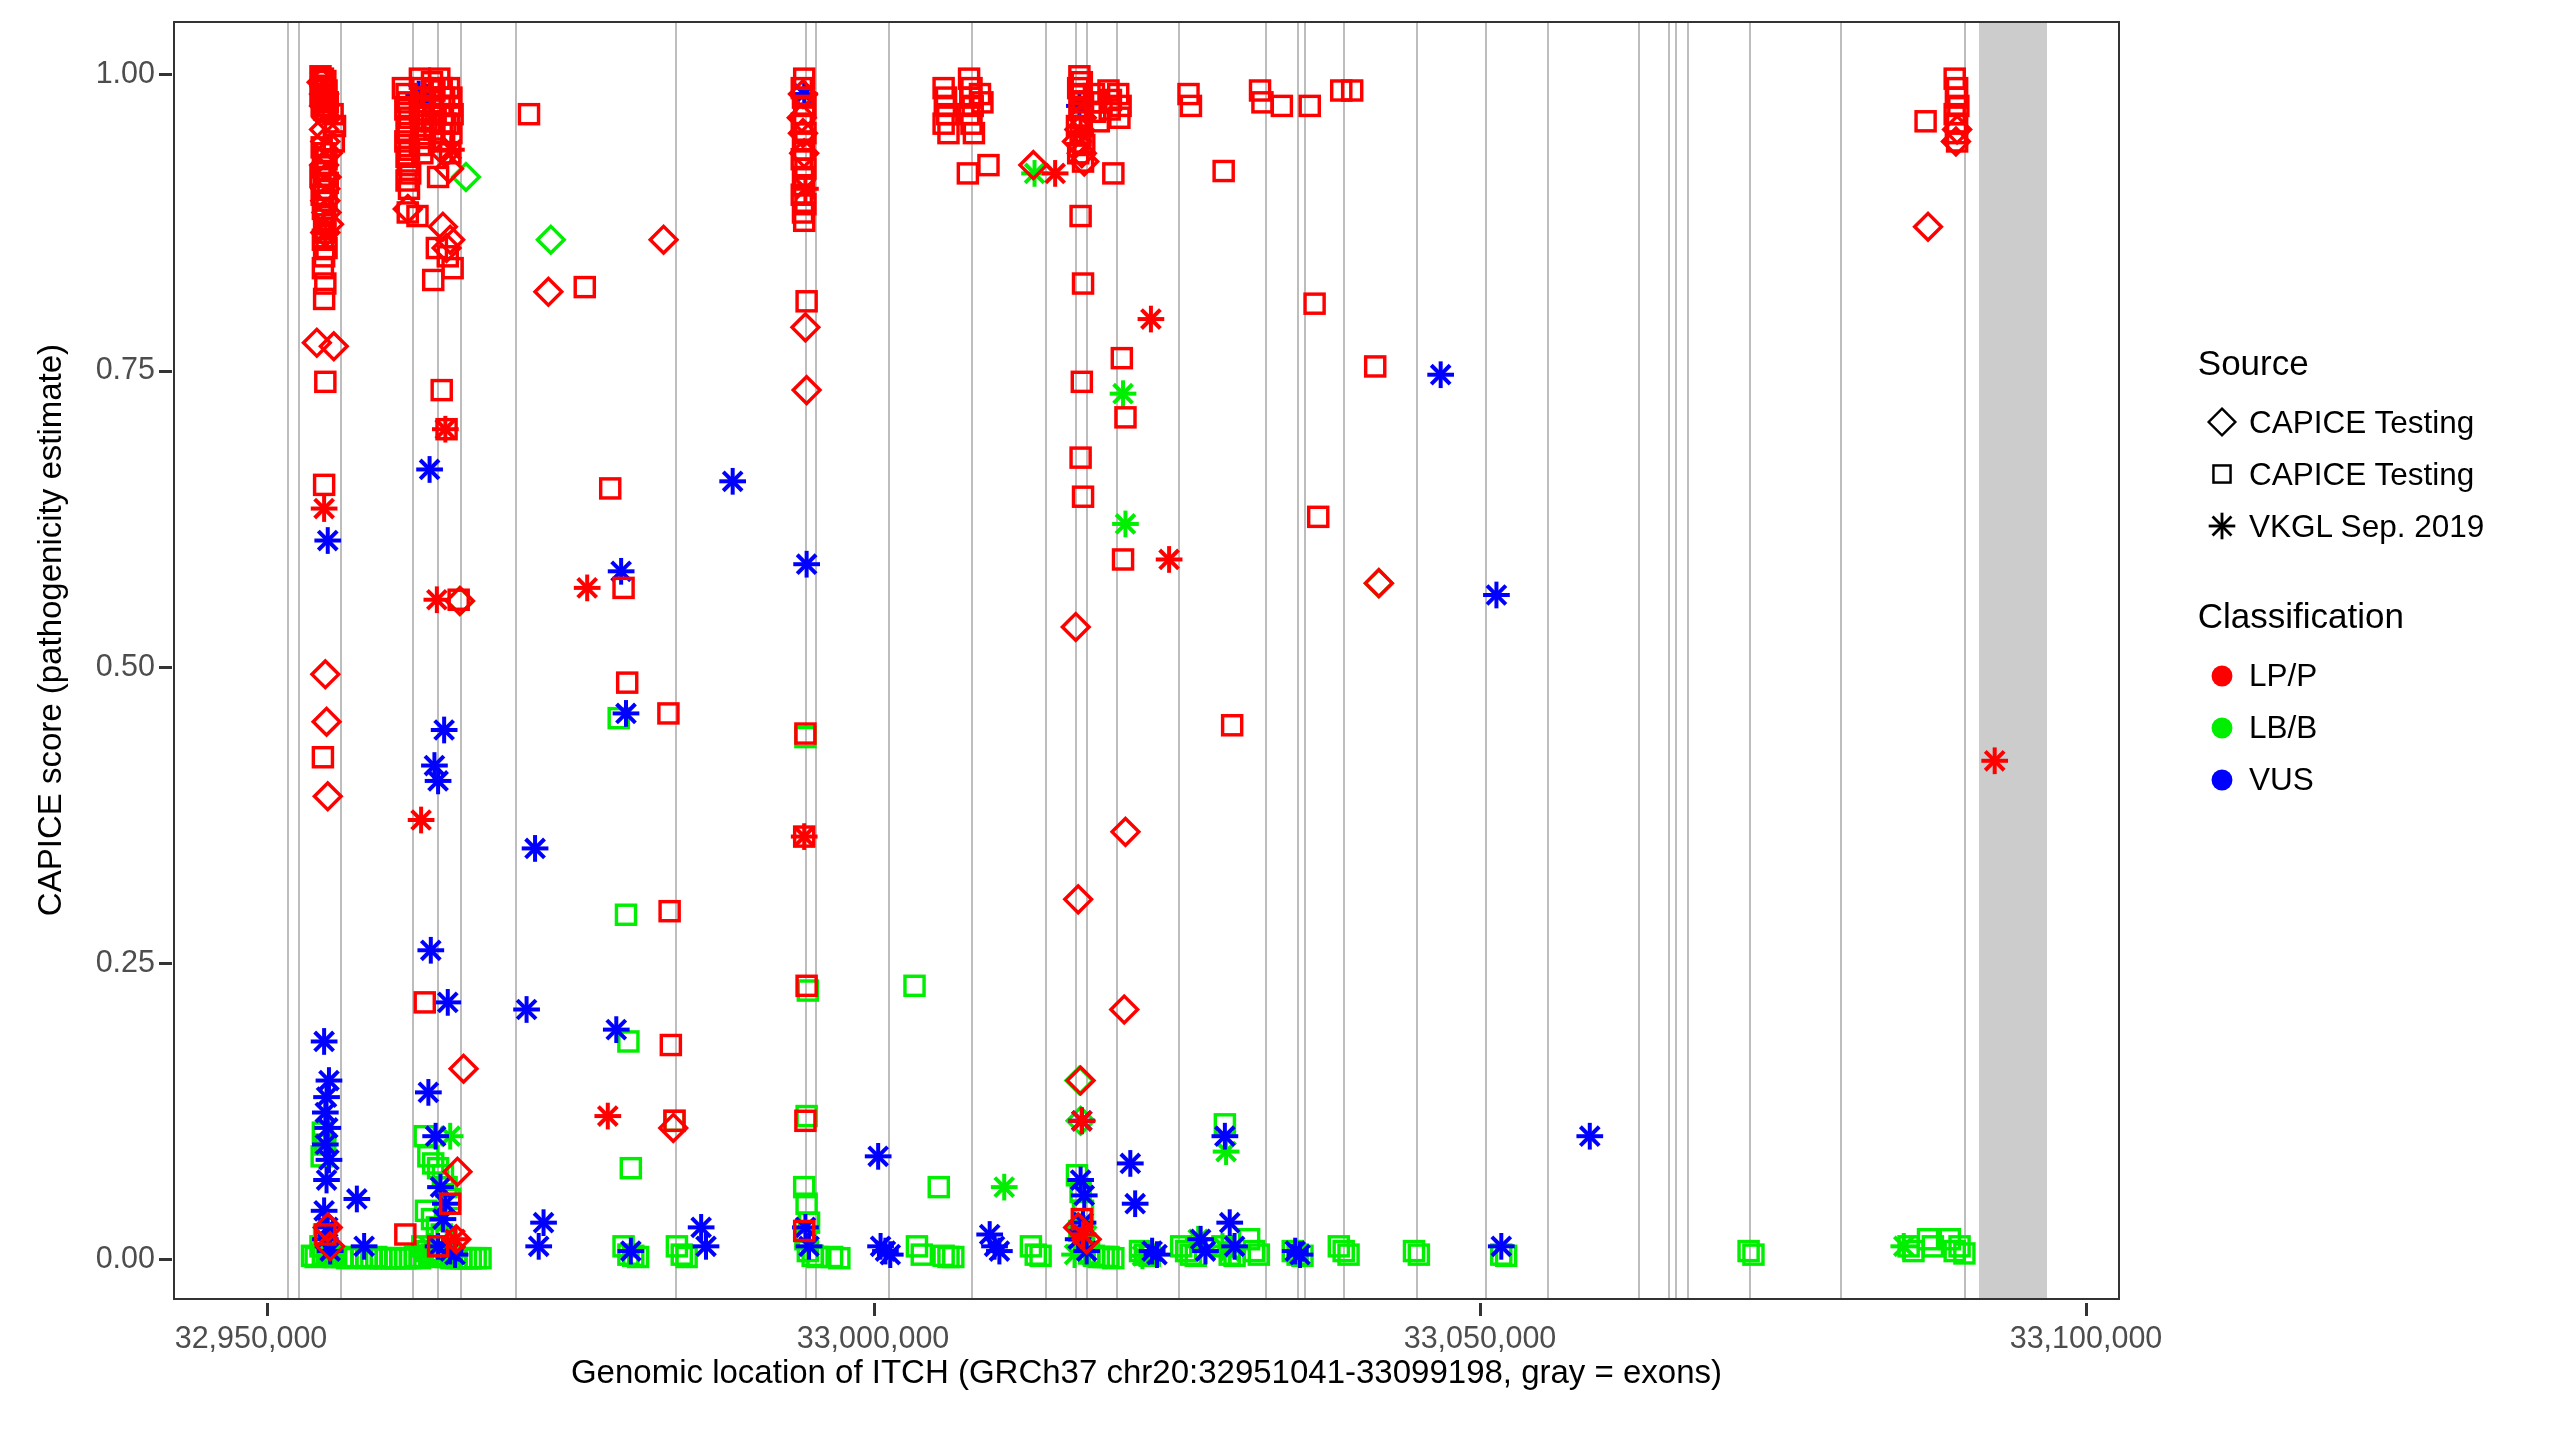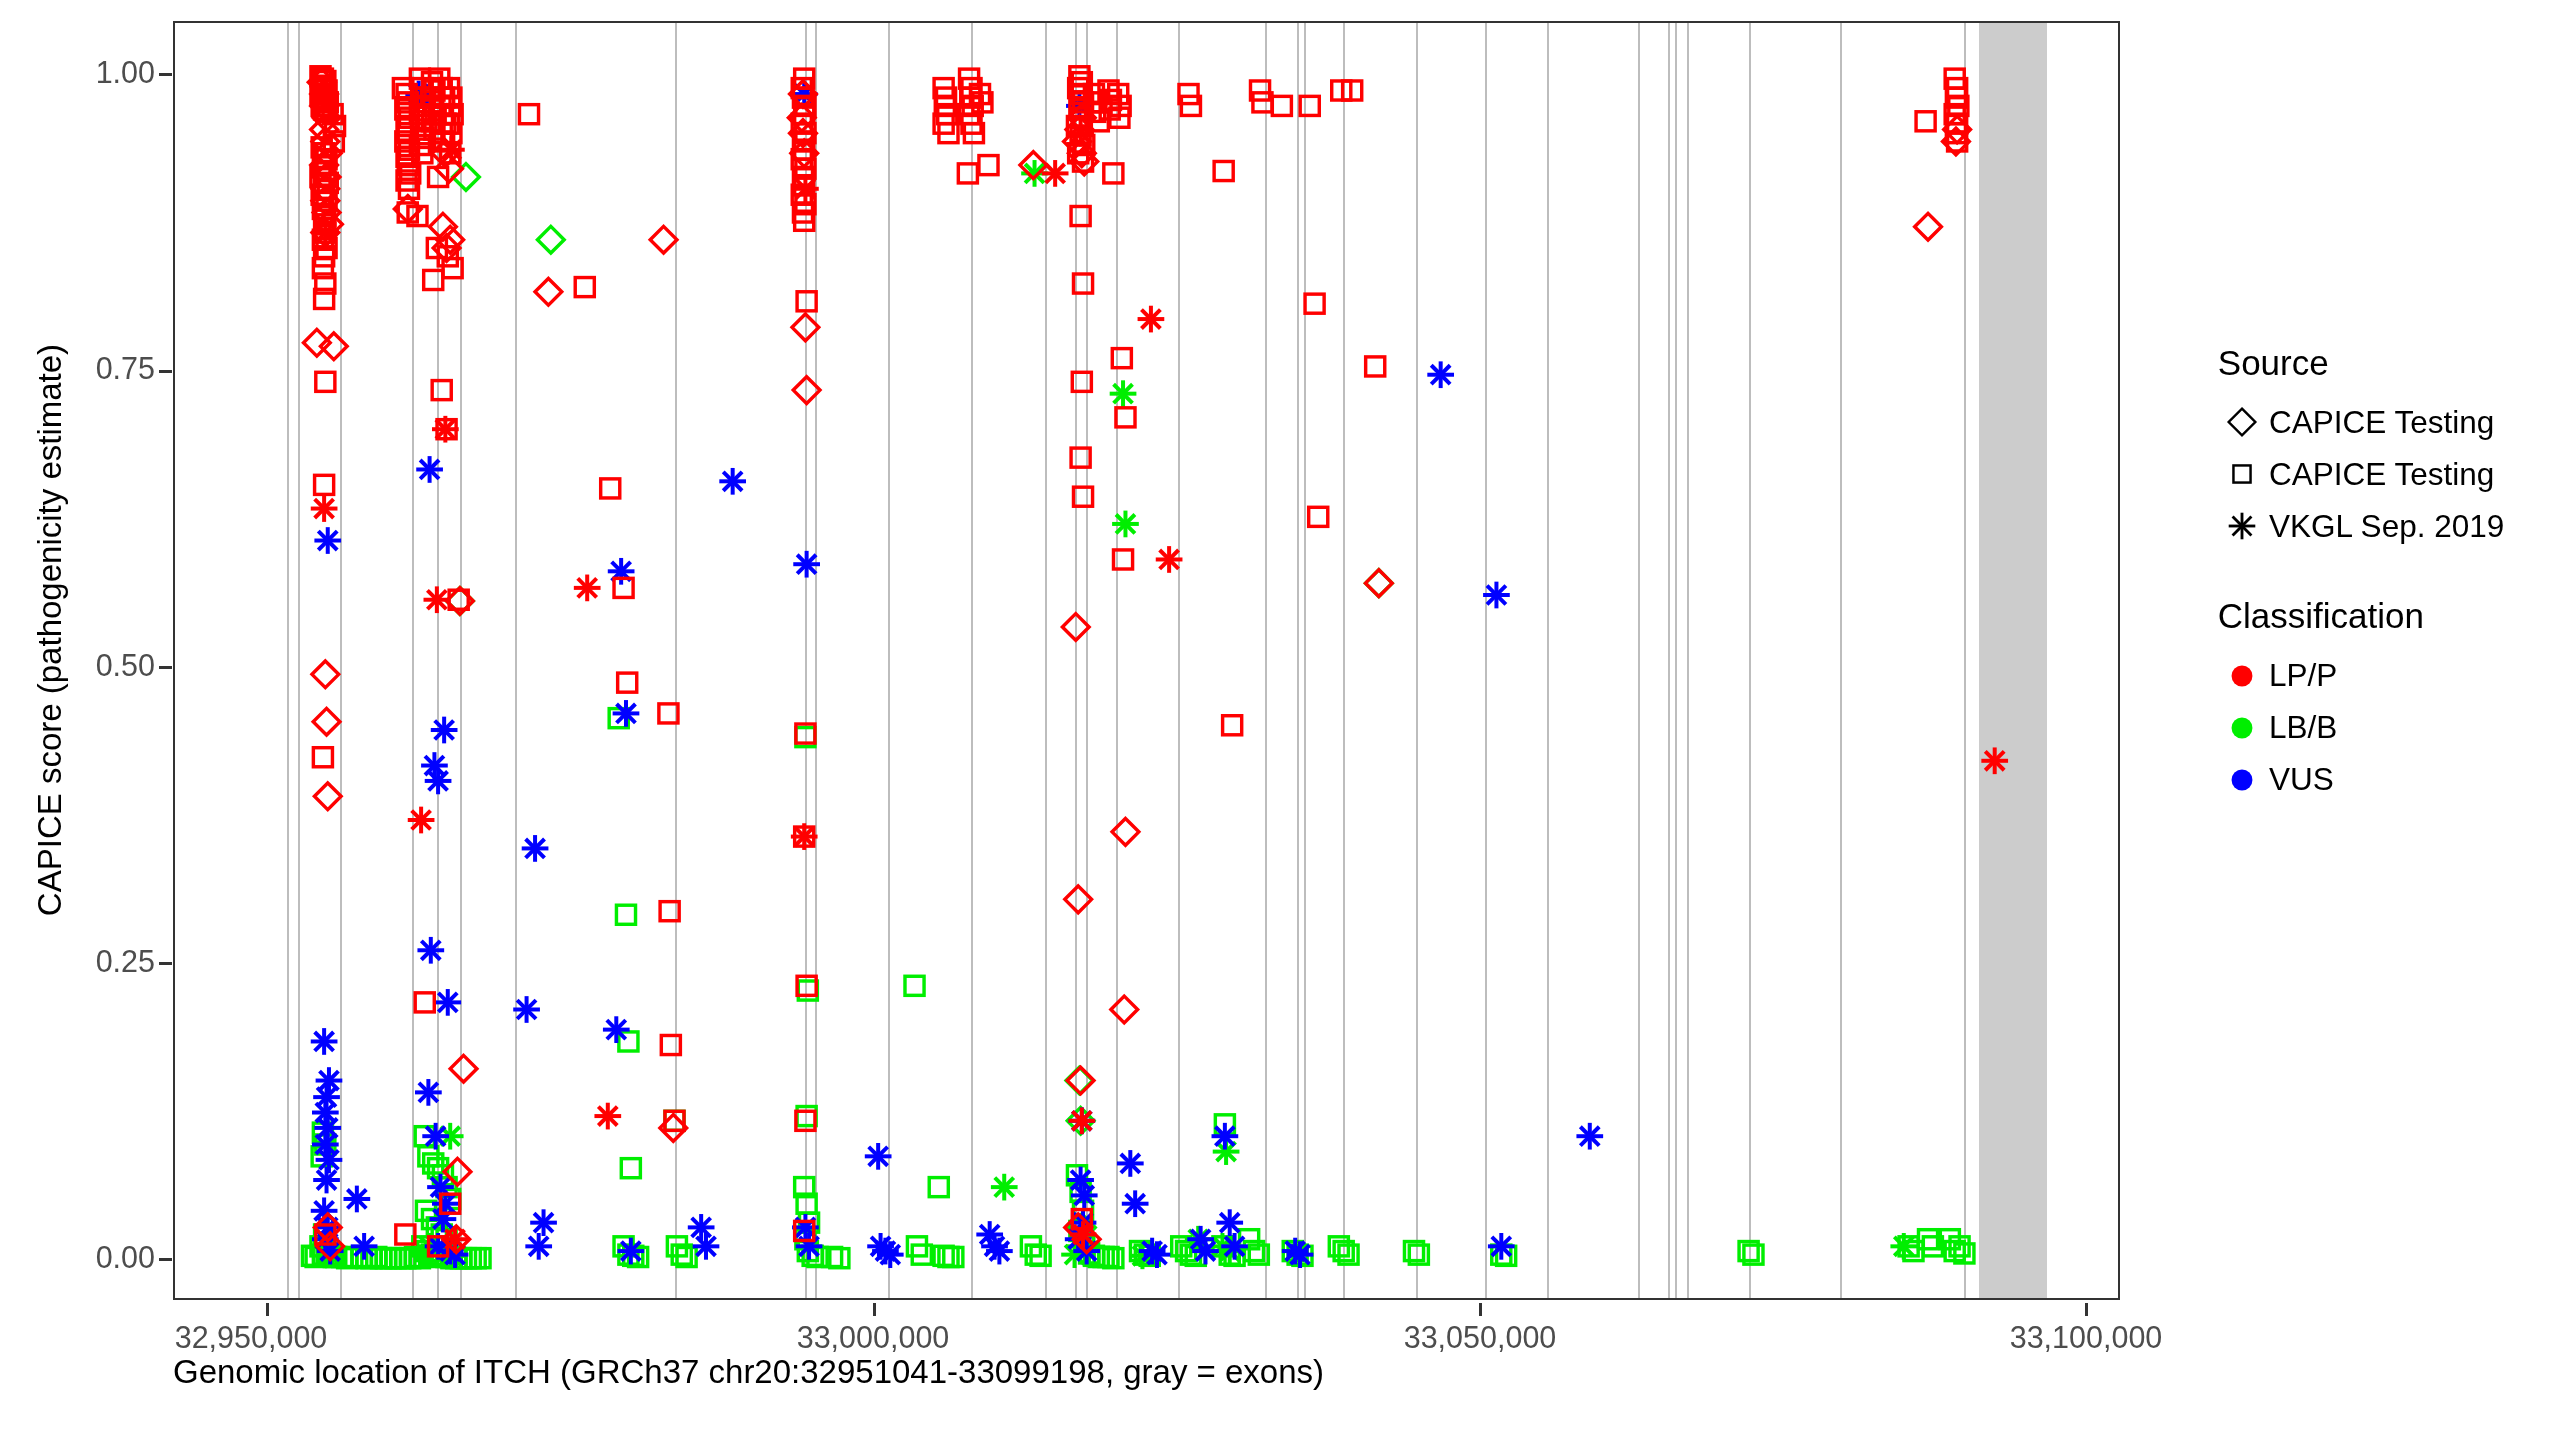--- a/index.html
+++ b/index.html
@@ -7,21 +7,21 @@
   #root{position:relative;width:2576px;height:1431px;}
 
   
   #ylab{
     position:absolute;left:-303px;top:611px;width:706px;
     transform:rotate(-90deg);text-align:center;
     font-size:33px;color:#000;
   }
   #xlab{
     position:absolute;left:173px;top:1353px;width:1947px;
-    font-size:33px;color:#000;
+    text-align:center;font-size:33px;color:#000;
   }
 
   
   #panel{
     position:absolute;left:173px;top:21px;width:1947px;height:1279px;
     border:2.9px solid #333;box-sizing:border-box;background:#fff;
   }
   #plotarea{position:absolute;inset:0;overflow:hidden;}
   .exonline{position:absolute;top:0;bottom:0;width:1.9px;background:#bdbdbd;}
   .exonband{position:absolute;top:0;bottom:0;background:#cccccc;}
@@ -29,21 +29,21 @@
   
   .ytick{position:absolute;width:13.4px;height:2.9px;background:#333;left:159px;}
   .ytlab{position:absolute;right:2421px;text-align:right;width:191px;font-size:30.5px;color:#4d4d4d;}
   .xtick{position:absolute;width:2.9px;height:13.4px;background:#333;top:1303px;}
   .xtlab{position:absolute;top:1320px;text-align:center;width:286px;font-size:30.5px;color:#4d4d4d;}
 
   
   #pts{position:absolute;inset:0;}
 
   
-  #legend{position:absolute;left:2194px;top:343px;width:363px;margin-left:20px;}
+  #legend{position:absolute;left:2194px;top:343px;width:363px;}
   .leg-title{font-size:35px;color:#000;margin:0 0 13.4px 3.8px;}
   .leg-row{display:flex;align-items:center;height:52px;}
   .leg-key{width:55px;display:flex;align-items:center;justify-content:center;}
   .leg-lab{font-size:31.5px;color:#000;}
   .leg-gap{height:44px;}
 </style>
 </head>
 <body>
 
 <div id="root">

